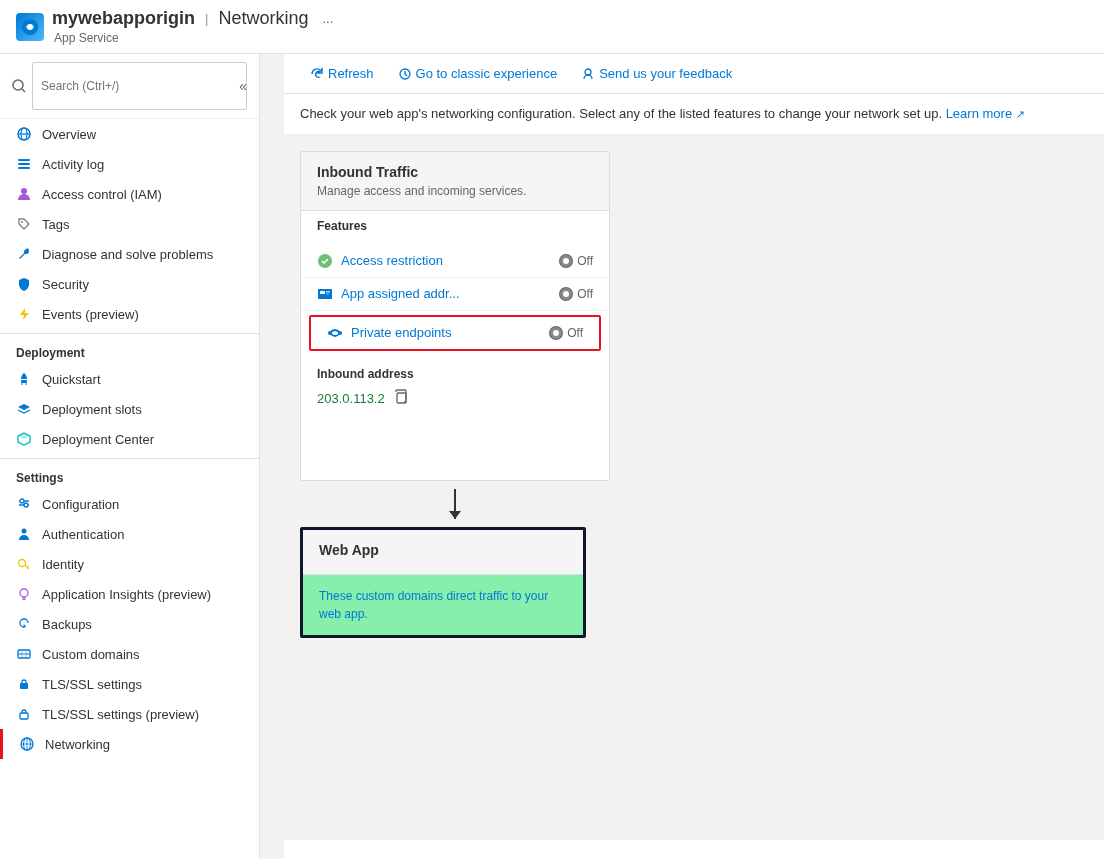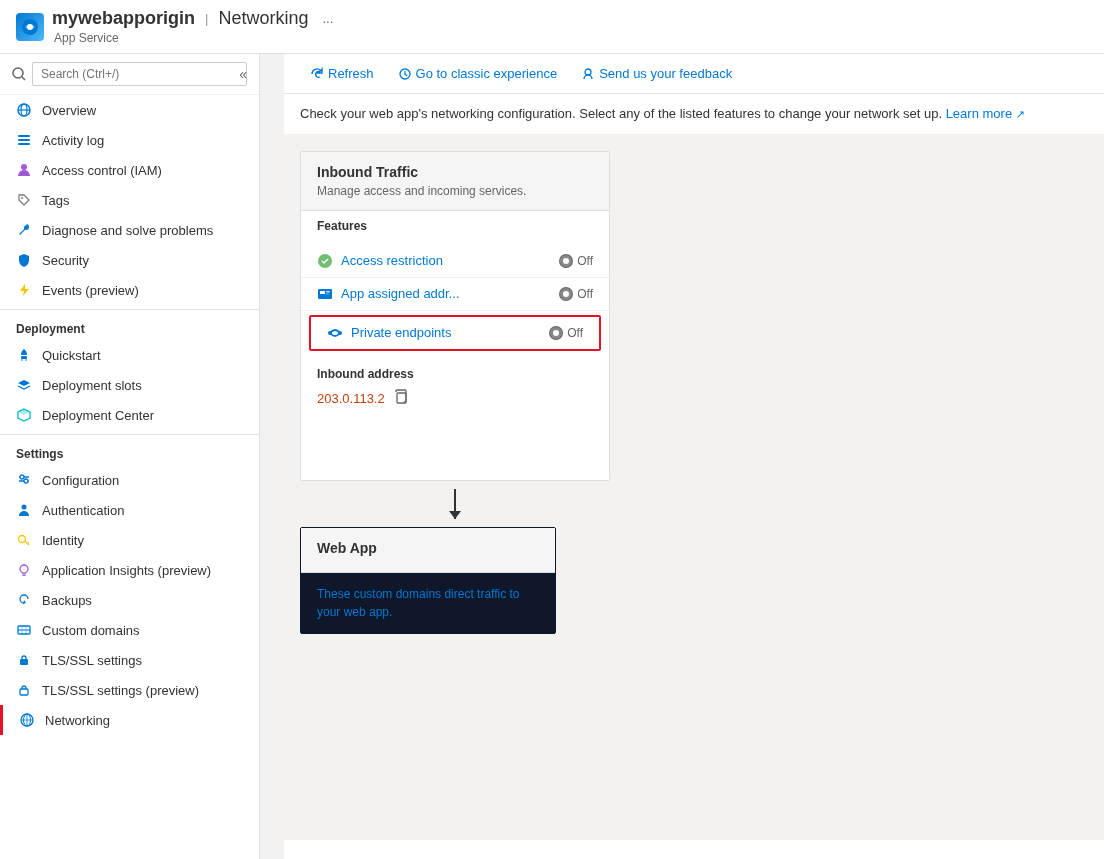--- a/index.html
+++ b/index.html
@@ -151,21 +151,21 @@
 
     .status-dot {
       width: 14px; height: 14px; border-radius: 50%;
       display: flex; align-items: center; justify-content: center;
       background: #666;
       color: white; font-size: 8px;
     }
 
     .inbound-addr-section { padding: 12px 16px; }
     .inbound-addr-label { font-size: 12px; font-weight: 600; color: #333; margin-bottom: 8px; }
-    .inbound-addr-value { display: flex; align-items: center; gap: 8px; font-size: 13px; color: #c2410c; }
+    .inbound-addr-value { display: flex; align-items: center; gap: 8px; font-size: 13px; color: #15803d; }
     .copy-icon { cursor: pointer; color: #666; font-size: 14px; }
 
     
     .arrow-connector {
       display: flex; justify-content: center; align-items: center;
       padding: 8px 0;
       width: 310px;
     }
     .arrow-down {
       width: 2px; height: 30px; background: #333;
@@ -175,24 +175,24 @@
       content: '';
       position: absolute;
       bottom: 0; left: -5px;
       border-left: 6px solid transparent;
       border-right: 6px solid transparent;
       border-top: 8px solid #333;
     }
 
     
     .webapp-card {
-      background: #0f172a;
-      border: 1px solid #0f172a;
+      background: #86efac;
+      border: 3px solid #0f172a;
       border-radius: 2px;
-      width: 256px;
+      width: 286px;
     }
     .webapp-card .card-header { }
     .webapp-card .card-body p { font-size: 12px; color: #0078d4; line-height: 1.5; }
 
     
     ::-webkit-scrollbar { width: 6px; }
     ::-webkit-scrollbar-track { background: #f1f1f1; }
     ::-webkit-scrollbar-thumb { background: #c1c1c1; border-radius: 3px; }
   </style>
 </head>
@@ -219,21 +219,21 @@
 
 <div class="main-layout">
 
   <div class="sidebar">
 
     <div class="sidebar-search">
       <svg width="14" height="14" viewBox="0 0 14 14" fill="none">
         <circle cx="6" cy="6" r="5" stroke="#666" stroke-width="1.5"></circle>
         <line x1="10" y1="10" x2="13" y2="13" stroke="#666" stroke-width="1.5"></line>
       </svg>
-      <input type="text" style="flex: 1 1 0%; border: 1px solid rgb(204, 204, 204); border-radius: 2px; padding: 4px 8px; font-size: 12px;" placeholder="Search (Ctrl+/)">
+      <input type="text" style="flex: 1 1 0%; border: 1px solid rgb(204, 204, 204); border-radius: 2px; padding: 16px 8px; font-size: 12px;" placeholder="Search (Ctrl+/)">
       <button class="collapse-btn">«</button>
     </div>
 
     <div class="sidebar-item">
       <div class="sidebar-icon">
         <svg width="14" height="14" viewBox="0 0 14 14">
             <circle cx="7" cy="7" r="6" stroke="#0078d4" stroke-width="1.5" fill="none"></circle>
             <ellipse cx="7" cy="7" rx="3" ry="6" stroke="#0078d4" stroke-width="1.2" fill="none"></ellipse>
             <line x1="1" y1="7" x2="13" y2="7" stroke="#0078d4" stroke-width="1.2"></line>
           </svg>

